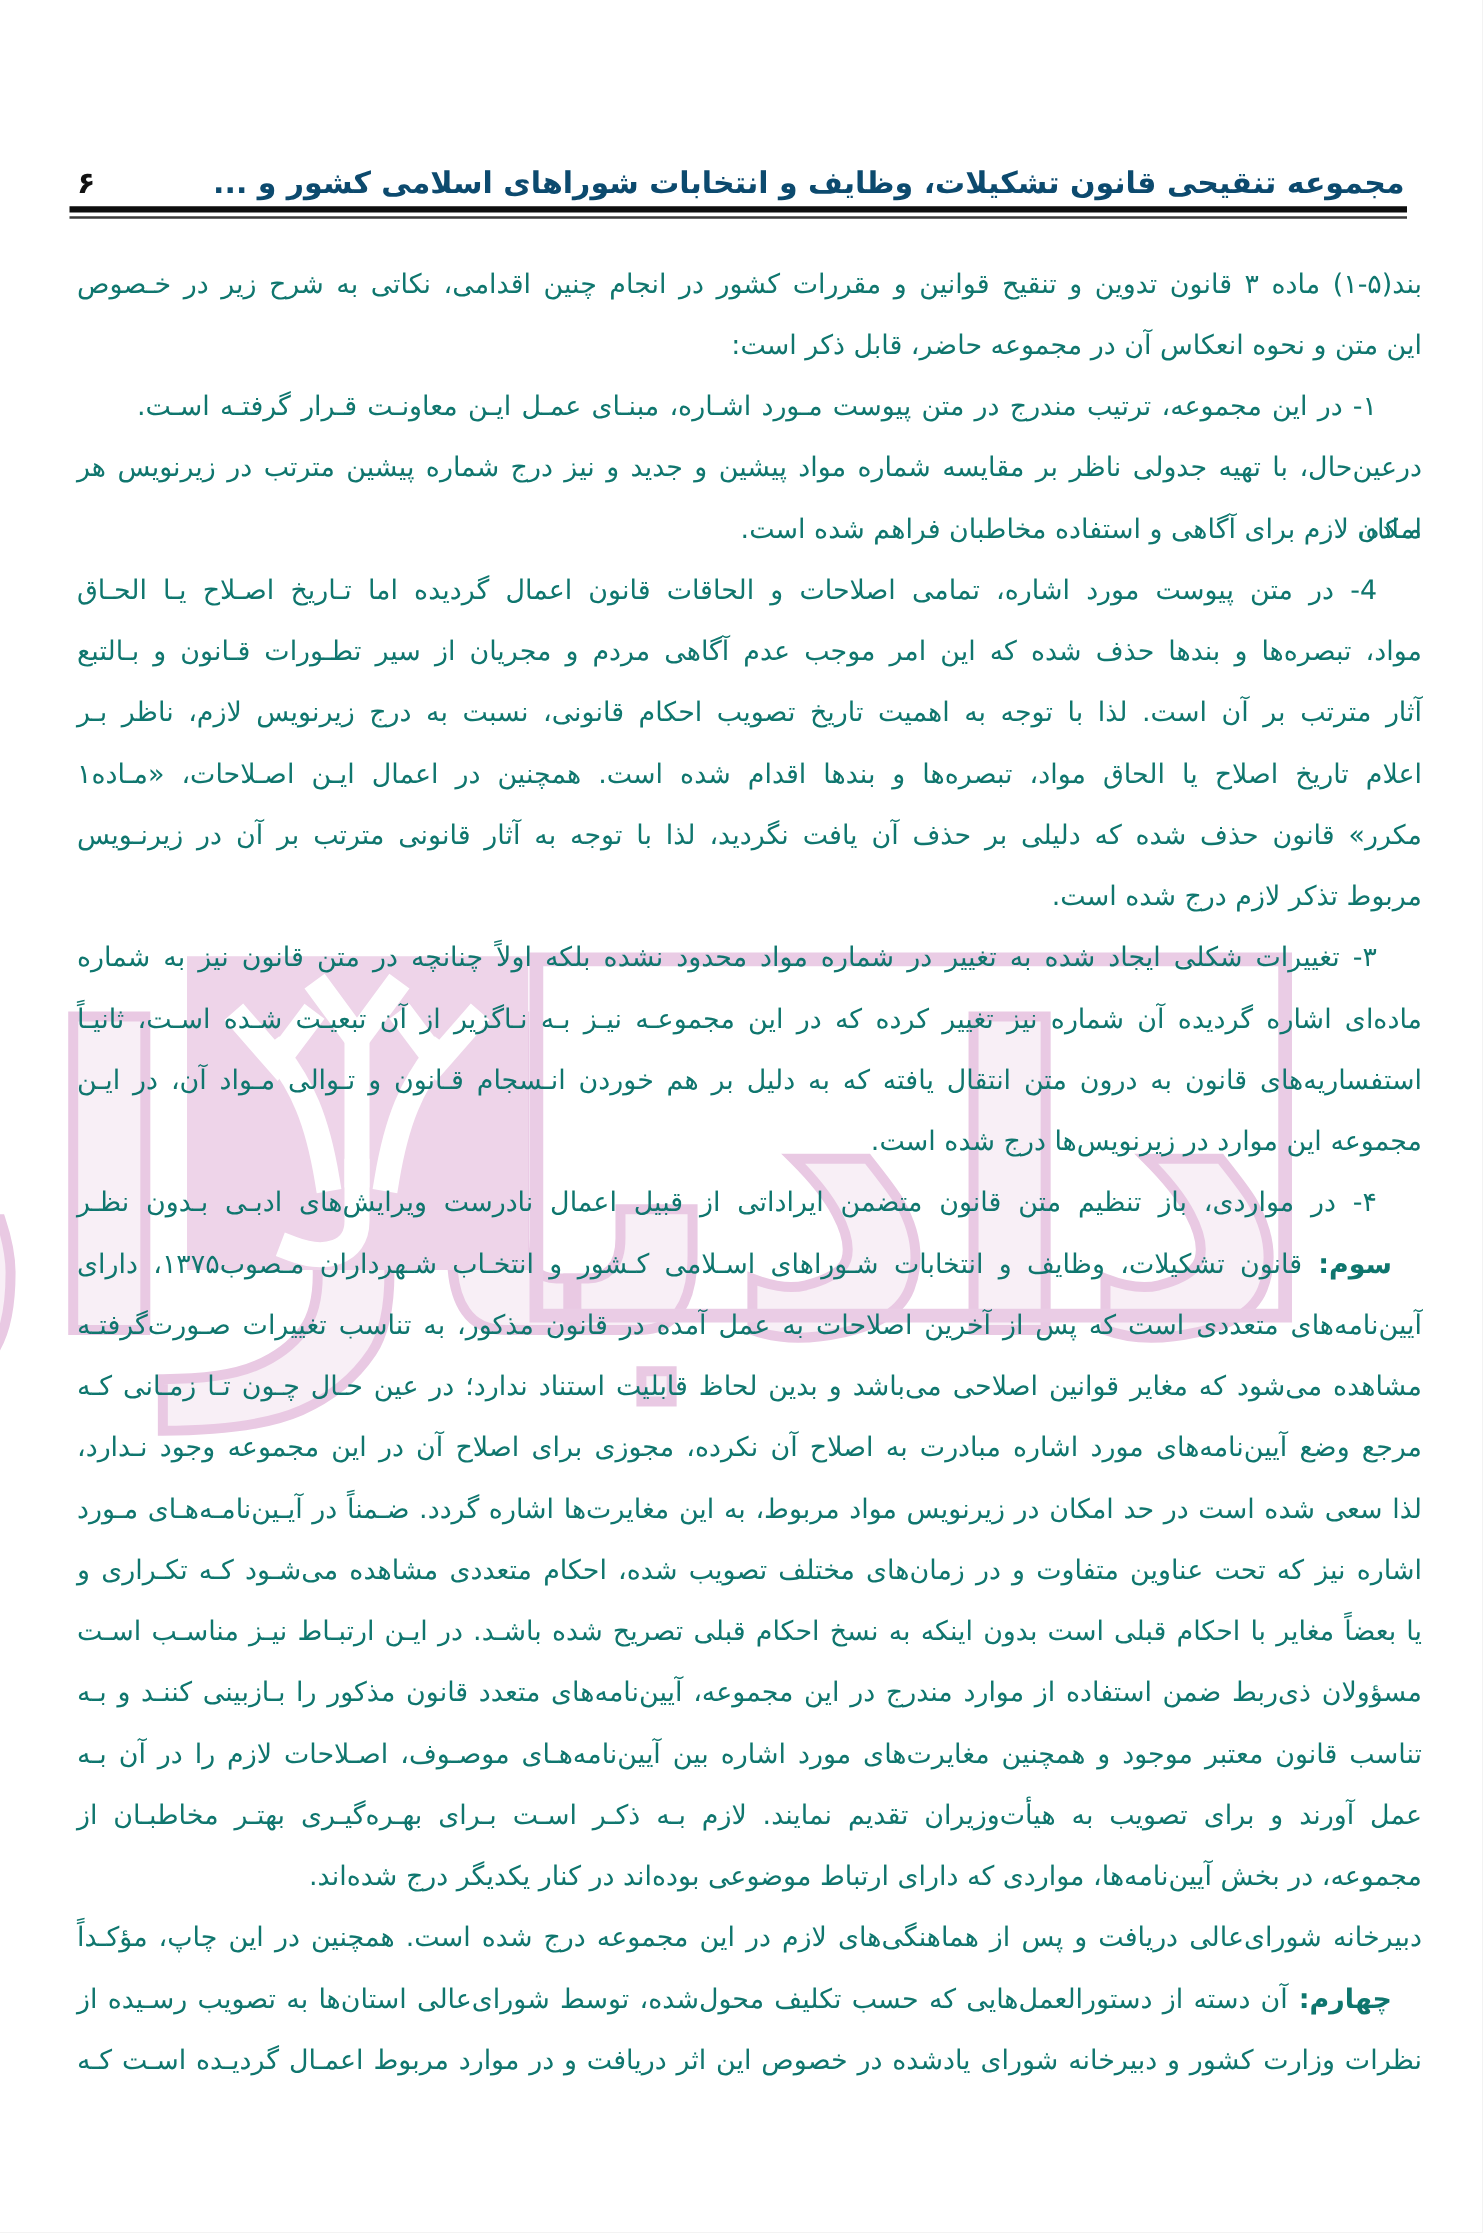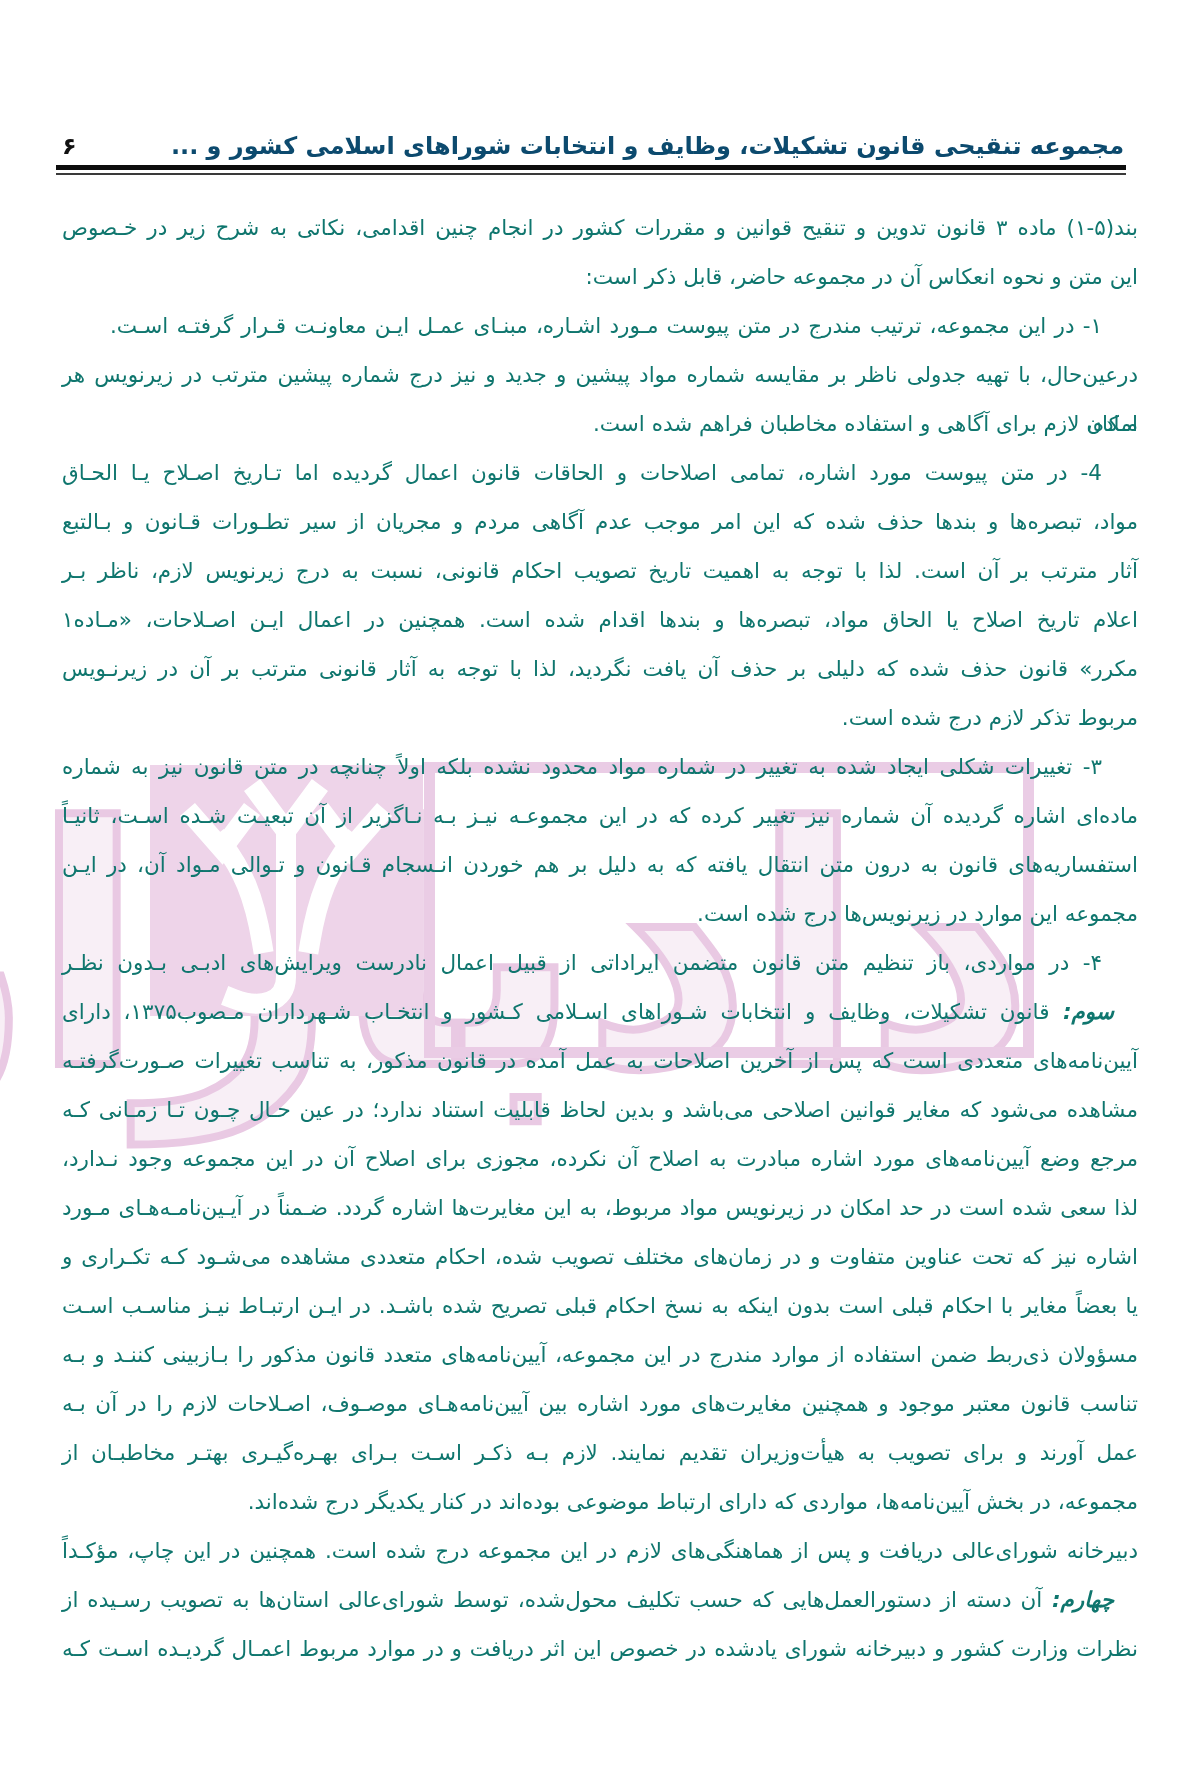--- a/index.html
+++ b/index.html
@@ -89,21 +89,20 @@
     text-align:justify;
     text-align-last:justify;
     white-space:normal;
     overflow:visible;
   }
   #body-text .line.final{
     text-align-last:right;
   }
   #body-text .line b{
     font-weight:bold;
-    font-style:italic;
   }
 </style>
 </head>
 <body>
 
 <div id="page">
 
   <div class="wm" id="wm-word">
     <span>دادبازار</span>
   </div>

